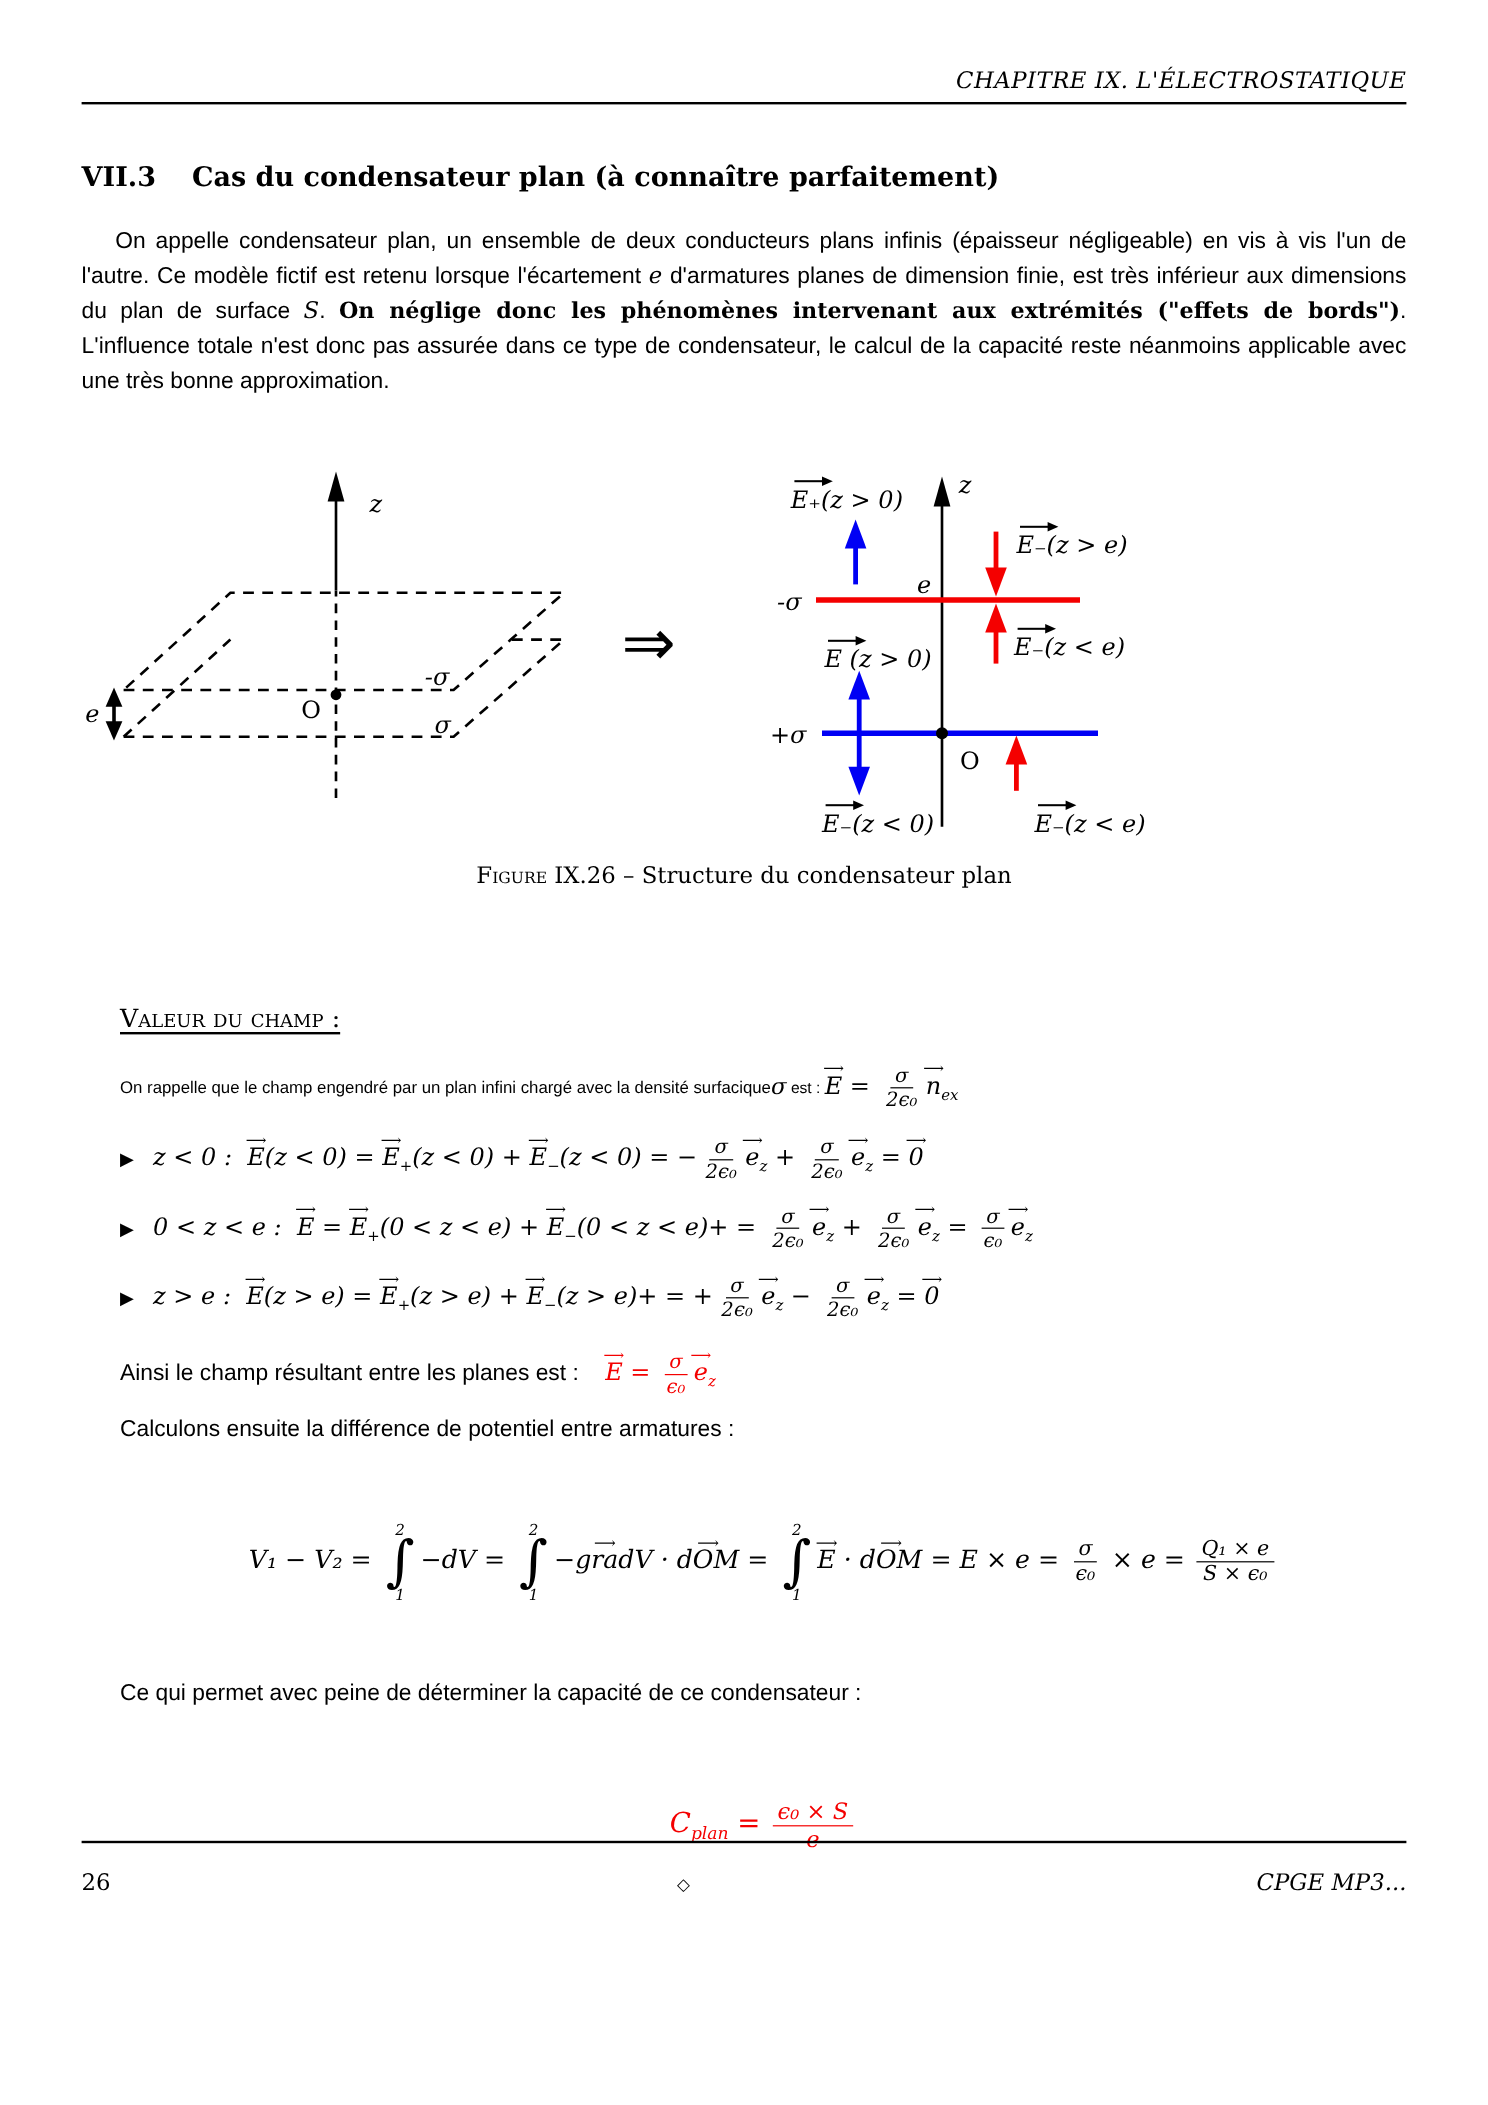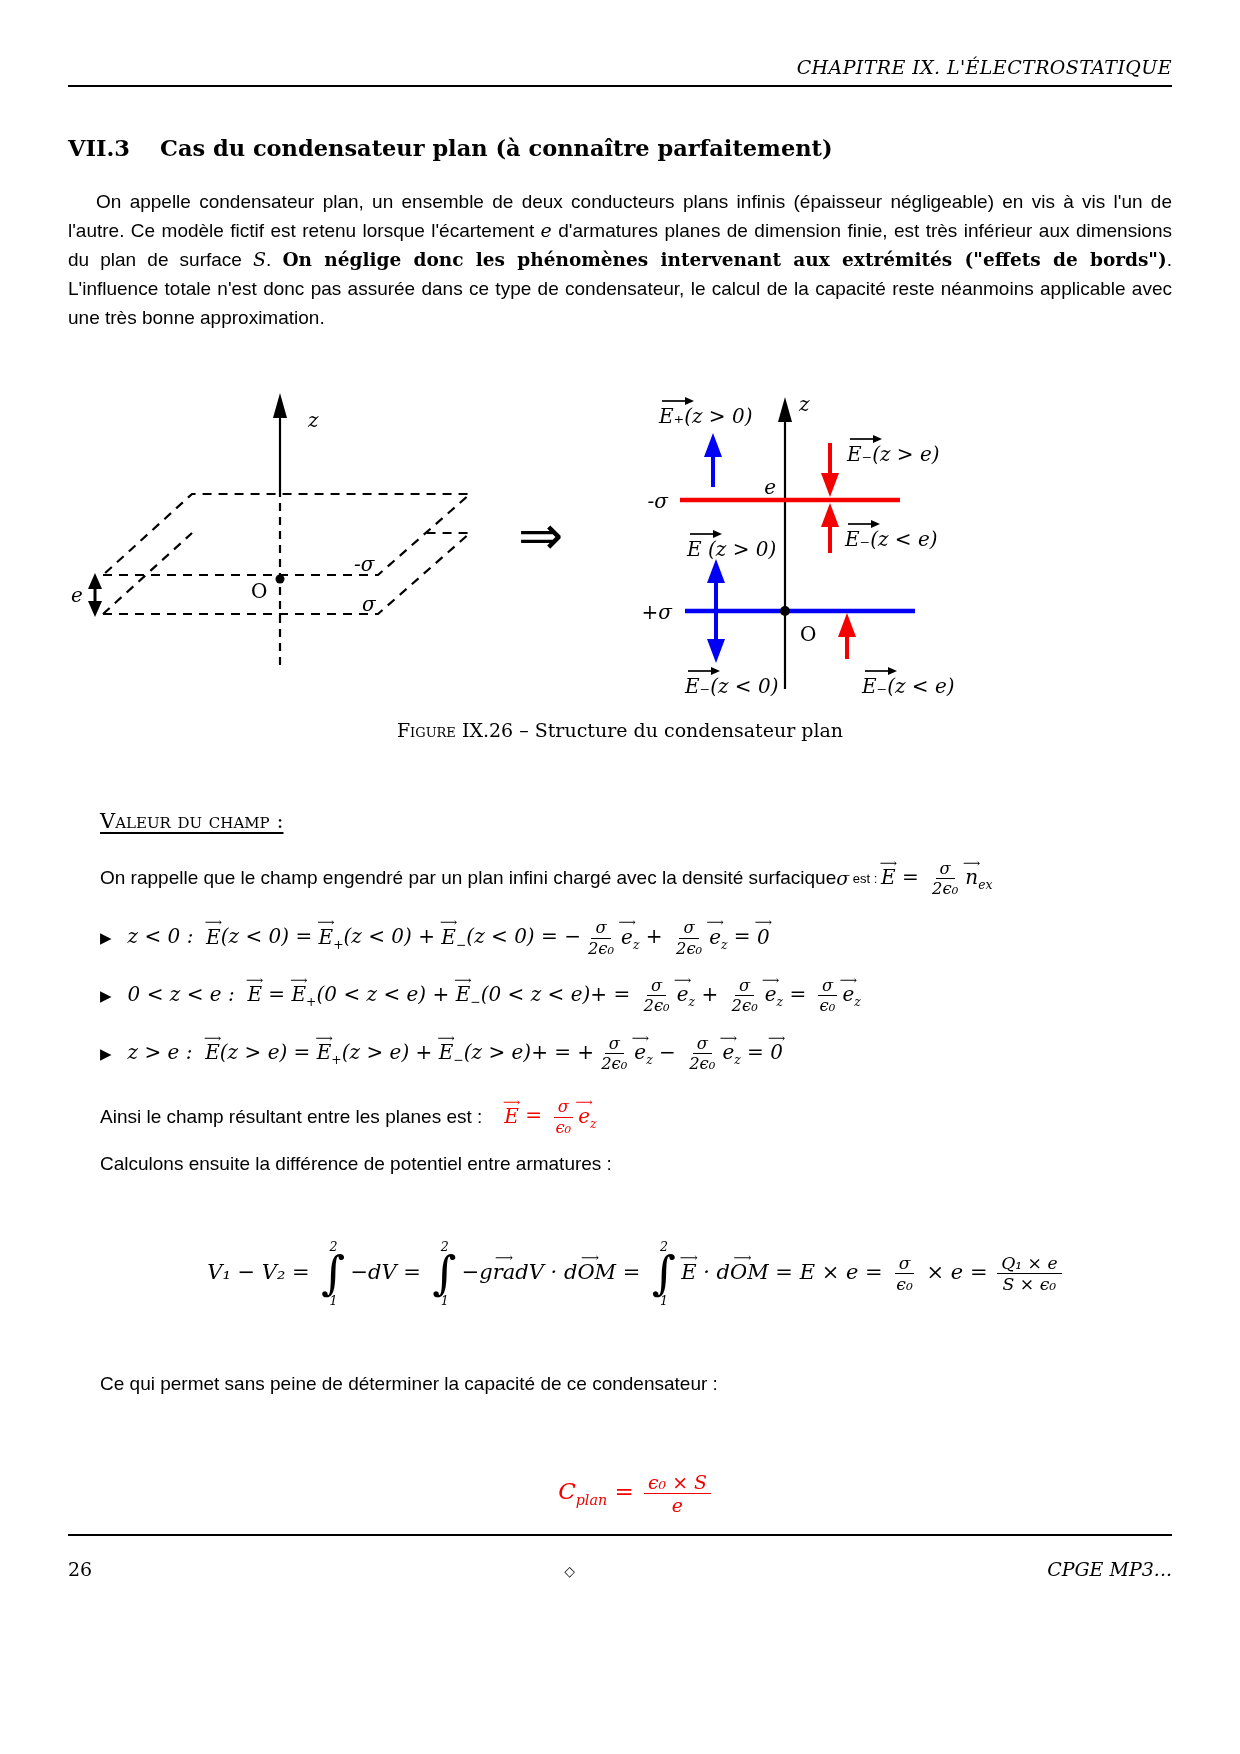--- a/index.html
+++ b/index.html
@@ -20,21 +20,21 @@
   
   .figure{margin-top:14px;}
   .figure svg{display:block;overflow:visible;}
   .svglab{font-family:"DejaVu Serif","DejaVu Sans",serif;font-style:italic;font-size:20px;fill:#000;}
   .svglabU{font-family:"DejaVu Serif","DejaVu Sans",serif;font-size:20px;fill:#000;}
   .caption{text-align:center;font-family:"DejaVu Serif",serif;font-size:19px;margin-top:16px;}
   .caption .capl{font-variant:small-caps;}
   .caption .capt{margin-left:6px;}
   
   .indent{margin-left:32px;}
-  .scheading{margin-top:68px;font-family:"DejaVu Serif",serif;font-variant:small-caps;
+  .scheading{margin-top:96px;font-family:"DejaVu Serif",serif;font-variant:small-caps;
              font-size:21px;text-decoration:underline;text-underline-offset:4px;}
   .bodyline{font-size:19px;margin-top:16px;}
   .rappel{display:flex;align-items:center;flex-wrap:nowrap;margin-top:14px;padding-top:12px;}
   .formula{font-family:"DejaVu Serif","DejaVu Sans",serif;font-style:italic;font-size:20px;white-space:pre;}
   .mt{white-space:pre;}
   .frac{display:inline-flex;flex-direction:column;align-items:center;vertical-align:middle;
         margin:0 3px;font-size:.82em;line-height:1.18;text-align:center;}
   .frac .num{padding:0 4px;border-bottom:1.4px solid currentColor;}
   .frac .den{padding:0 4px;}
   .int{display:inline-flex;flex-direction:column;align-items:center;vertical-align:middle;
@@ -160,21 +160,21 @@
   </div>
 
   <div class="caption">
     <span class="capl">Figure IX.26</span><span class="capt">– Structure du condensateur plan</span>
   </div>
 
   <div class="indent">
     <div class="scheading">Valeur du champ :</div>
 
     <div class="rappel">
-      <span class="bodytext" style="font-size:19px;">On rappelle que le champ engendré par un plan infini chargé avec la densité surfacique </span>
+      <span class="bodytext" style="font-size:14px;">On rappelle que le champ engendré par un plan infini chargé avec la densité surfacique </span>
         <span class="mi" style="font-size:19px;">σ</span>
         <span style="font-size:13px;white-space:pre;"> est : </span>
       <span class="formula"><span class="vecw"><span class="vec"><span class="va">⟶</span><span>E</span></span></span><span class="mt"> = </span><span class="frac"><span class="num">σ</span><span class="den">2ϵ₀</span></span><span class="vecw"><span class="vec"><span class="va">⟶</span><span>n</span></span><sub>ex</sub></span></span>
     </div>
 
     <div class="bullets">
       <div class="bullet">
         <span class="bmark">▶</span>
         <span class="formula"><span class="mt">z &lt; 0 :  </span><span class="vecw"><span class="vec"><span class="va">⟶</span><span>E</span></span></span><span class="mt">(z &lt; 0) = </span><span class="vecw"><span class="vec"><span class="va">⟶</span><span>E</span></span><sub>+</sub></span><span class="mt">(z &lt; 0) + </span><span class="vecw"><span class="vec"><span class="va">⟶</span><span>E</span></span><sub>−</sub></span><span class="mt">(z &lt; 0) = −</span><span class="frac"><span class="num">σ</span><span class="den">2ϵ₀</span></span><span class="vecw"><span class="vec"><span class="va">⟶</span><span>e</span></span><sub>z</sub></span><span class="mt"> + </span><span class="frac"><span class="num">σ</span><span class="den">2ϵ₀</span></span><span class="vecw"><span class="vec"><span class="va">⟶</span><span>e</span></span><sub>z</sub></span><span class="mt"> = </span><span class="vecw"><span class="vec"><span class="va">⟶</span><span>0</span></span></span></span>
       </div>
@@ -192,21 +192,21 @@
       <span>Ainsi le champ résultant entre les planes est :</span>
       <span class="formula red"><span class="vecw"><span class="vec"><span class="va">⟶</span><span>E</span></span></span><span class="mt"> = </span><span class="frac"><span class="num">σ</span><span class="den">ϵ₀</span></span><span class="vecw"><span class="vec"><span class="va">⟶</span><span>e</span></span><sub>z</sub></span></span>
     </div>
 
     <div class="bodyline">Calculons ensuite la différence de potentiel entre armatures :</div>
 
     <div class="eqline">
       <span class="formula" style="font-size:21px;"><span class="mt">V₁ − V₂ = </span><span class="int"><span class="lim">2</span><span class="sym">∫</span><span class="lim">1</span></span><span class="mt">−dV = </span><span class="int"><span class="lim">2</span><span class="sym">∫</span><span class="lim">1</span></span><span class="mt">−</span><span class="vecw"><span class="vec"><span class="va">⟶</span><span>grad</span></span></span><span class="mt">V · </span><span class="vecw"><span class="vec"><span class="va">⟶</span><span>dOM</span></span></span><span class="mt"> = </span><span class="int"><span class="lim">2</span><span class="sym">∫</span><span class="lim">1</span></span><span class="vecw"><span class="vec"><span class="va">⟶</span><span>E</span></span></span><span class="mt"> · </span><span class="vecw"><span class="vec"><span class="va">⟶</span><span>dOM</span></span></span><span class="mt"> = E × e = </span><span class="frac"><span class="num">σ</span><span class="den">ϵ₀</span></span><span class="mt"> × e = </span><span class="frac"><span class="num">Q₁ × e</span><span class="den">S × ϵ₀</span></span></span>
     </div>
 
-    <div class="cequiline">Ce qui permet sans peine de déterminer la capacité de ce condensateur :</div>
+    <div class="cequiline">Ce qui permet avec peine de déterminer la capacité de ce condensateur :</div>
 
     <div class="capline">
       <span class="formula red" style="font-size:23px;"><span class="subw"><span>C</span><sub>plan</sub></span><span class="mt"> = </span><span class="frac"><span class="num">ϵ₀ × S</span><span class="den">e</span></span></span>
     </div>
   </div>
 
   <div class="footer">
     <span>26</span>
     <span class="fdiam">◇</span>
     <span class="fright">CPGE MP3...</span>

